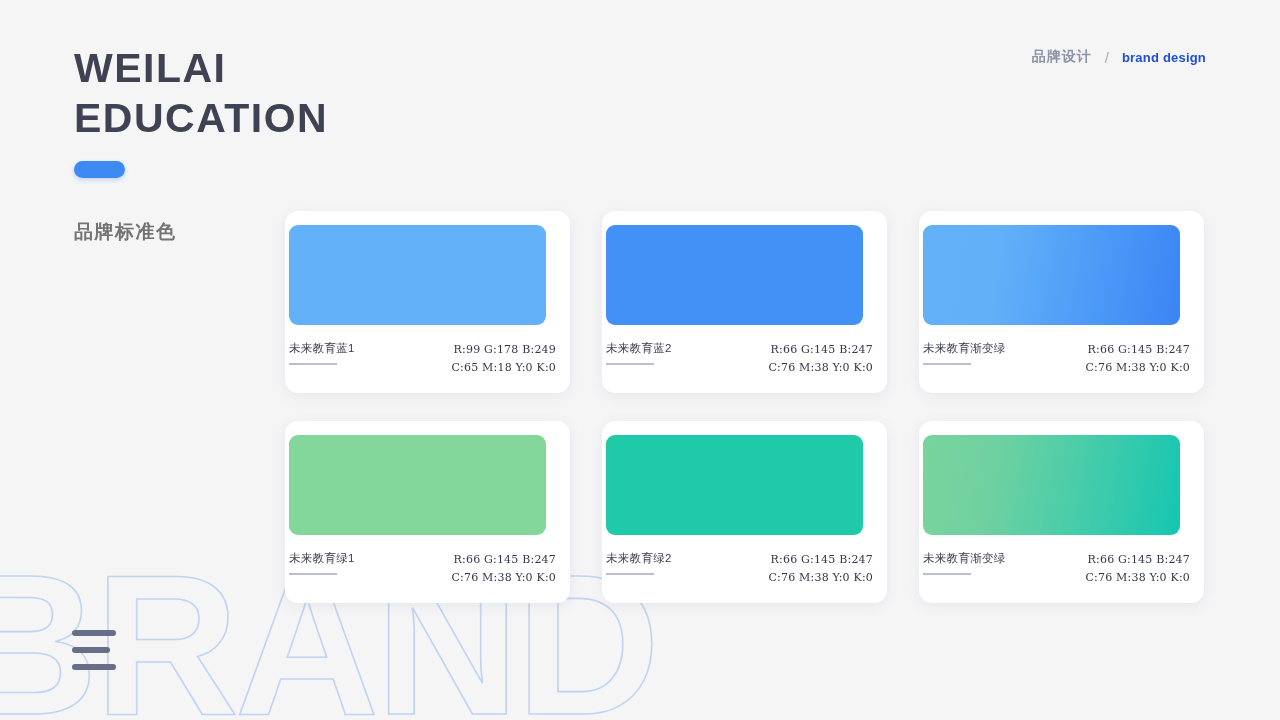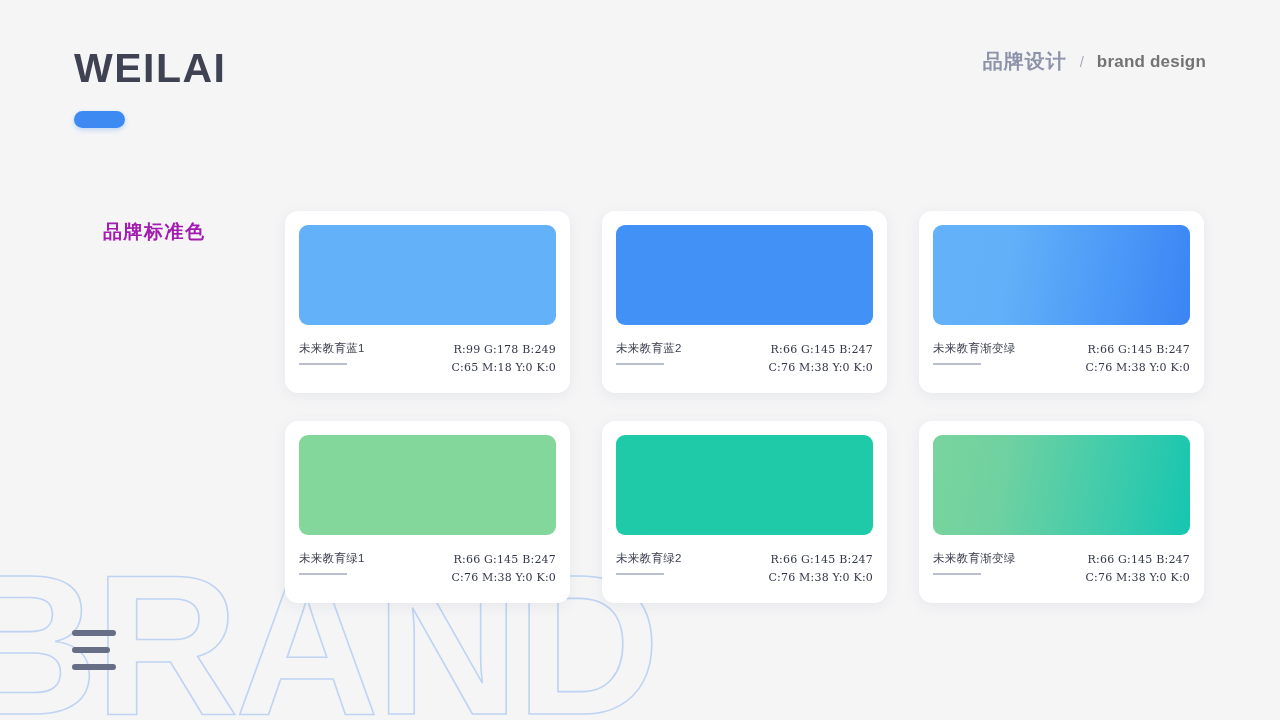--- a/index.html
+++ b/index.html
@@ -36,25 +36,25 @@
   }
 
   
   .header-right {
     position:absolute;
     right:74px; top:48px;
     display:flex; align-items:center; gap:13px;
     z-index:3;
   }
   .header-cn {
-    font-size:20px; color:#8d93a8; font-weight:bold; letter-spacing:1px;
+    font-size:14px; color:#8d93a8; font-weight:bold; letter-spacing:1px;
   }
   .header-sep { font-size:15px; color:#a8adbd; font-weight:normal; }
   .header-en {
-    font-size:17px; color:#737373; font-weight:bold; letter-spacing:0.2px;
+    font-size:13px; color:#1d4ed8; font-weight:bold; letter-spacing:0.2px;
   }
 
   
   .title-block {
     position:absolute;
     left:74px; top:43px;
     z-index:3;
   }
   .title-line {
     font-size:41px;
@@ -71,24 +71,23 @@
     background:#3d8bf2;
     box-shadow:0 2px 5px rgba(61,139,242,0.30);
   }
 
   
   .section-label {
     position:absolute;
     left:74px; top:219px;
     font-size:19px;
     font-weight:bold;
-    color:#a21caf;
+    color:#737373;
     letter-spacing:1.5px;
     z-index:3;
-    margin-left:29px;
   }
 
   
   .hamburger {
     position:absolute;
     left:72px; top:630px;
     width:46px; height:40px;
     z-index:4;
     display:flex; flex-direction:column; justify-content:space-between;
   }
@@ -109,21 +108,21 @@
     grid-template-columns:repeat(3, 285px);
     grid-auto-rows:182px;
     column-gap:32px;
     row-gap:28px;
     z-index:2;
   }
   .card {
     background:#ffffff;
     border-radius:13px;
     box-shadow:0 3px 14px rgba(90,100,130,0.09);
-    padding:14px 14px 0 14px;
+    padding:14px 14px 0 4px;
     display:flex; flex-direction:column;
   }
   .swatch {
     width:257px; height:100px;
     border-radius:9px;
     flex:0 0 auto;
   }
   .card-info {
     display:flex;
     justify-content:space-between;
@@ -166,20 +165,21 @@
   </div>
 
   <div class="header-right">
     <span class="header-cn">品牌设计</span>
     <span class="header-sep">/</span>
     <span class="header-en">brand design</span>
   </div>
 
   <div class="title-block">
     <div class="title-line">WEILAI</div>
+    <div class="title-line">EDUCATION</div>
     <div class="title-pill"></div>
   </div>
 
   <div class="section-label">品牌标准色</div>
 
   <div class="hamburger">
     <span></span>
     <span></span>
     <span></span>
   </div>

